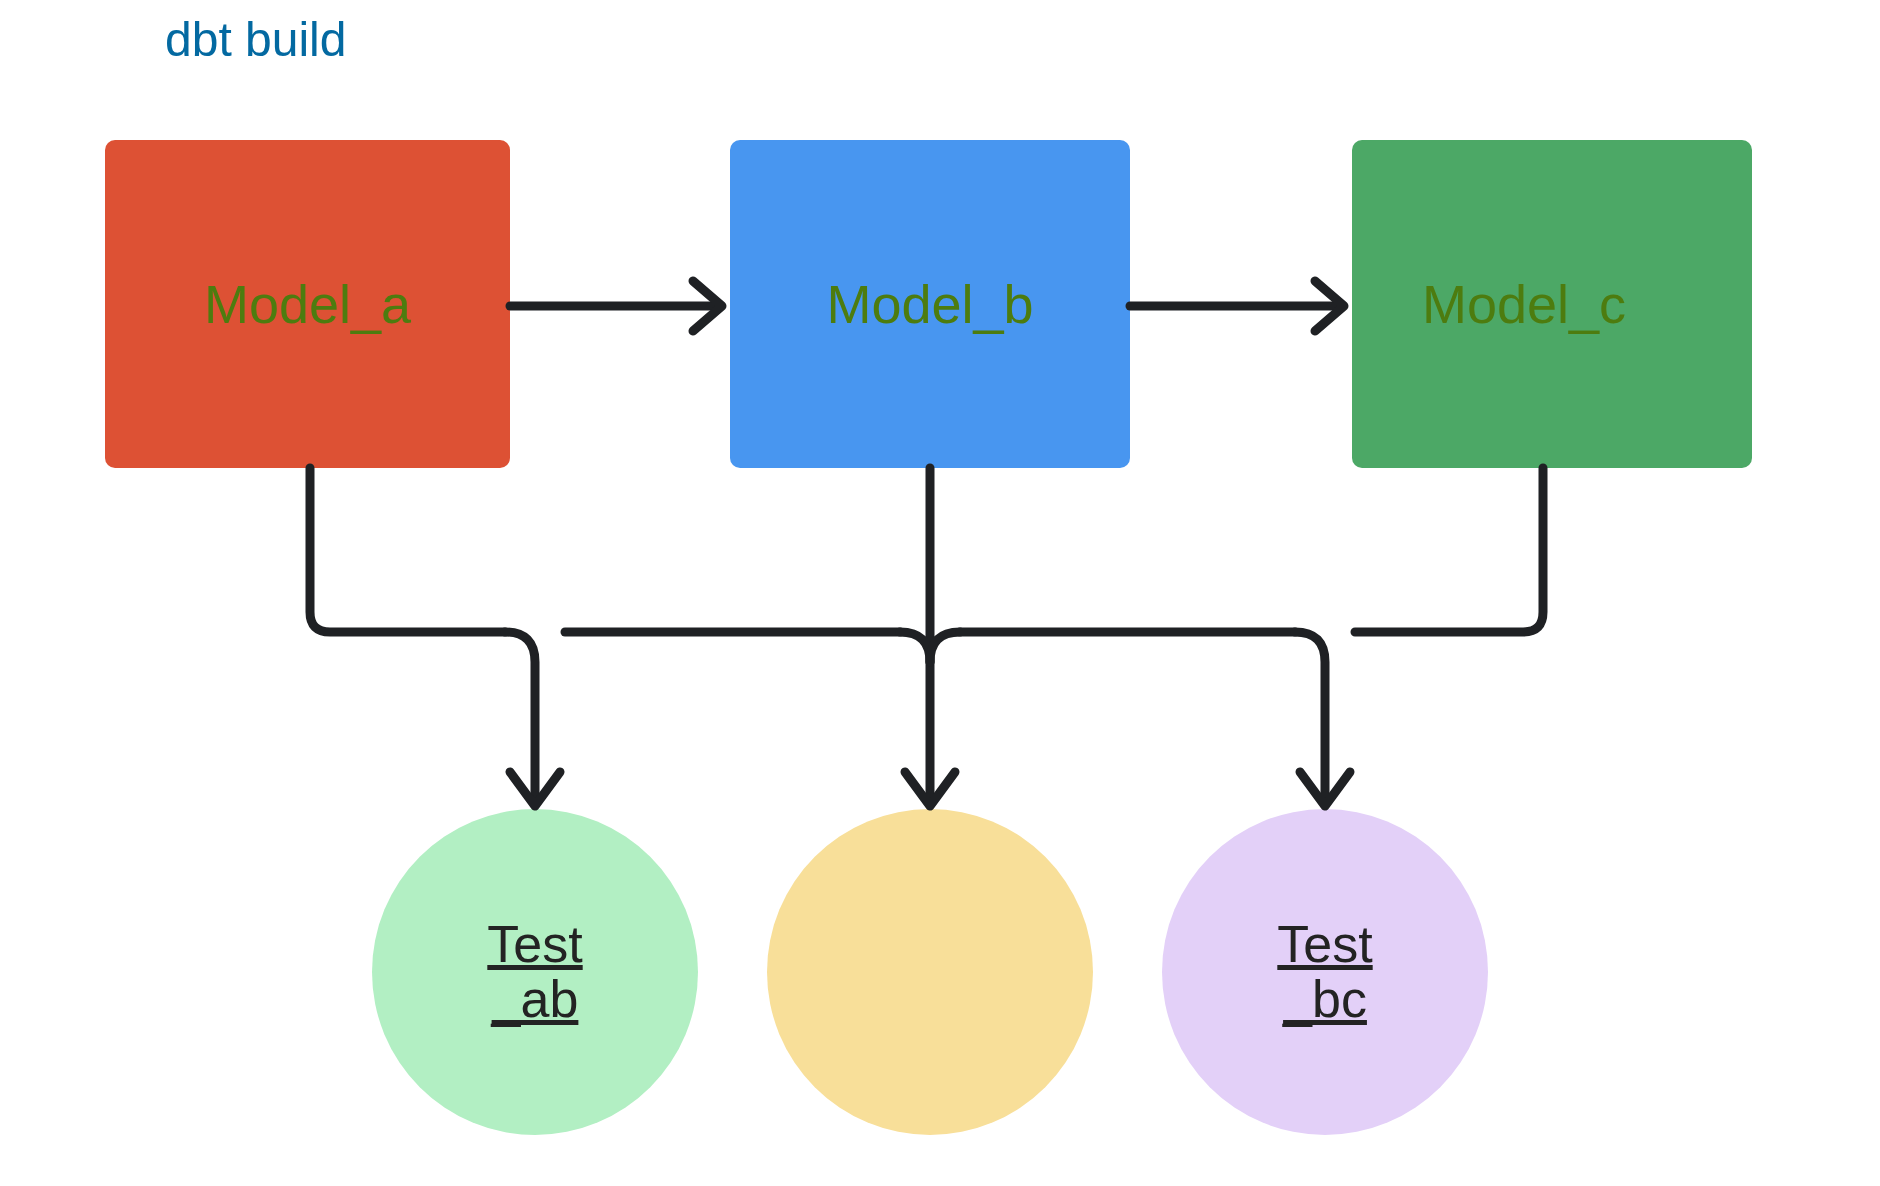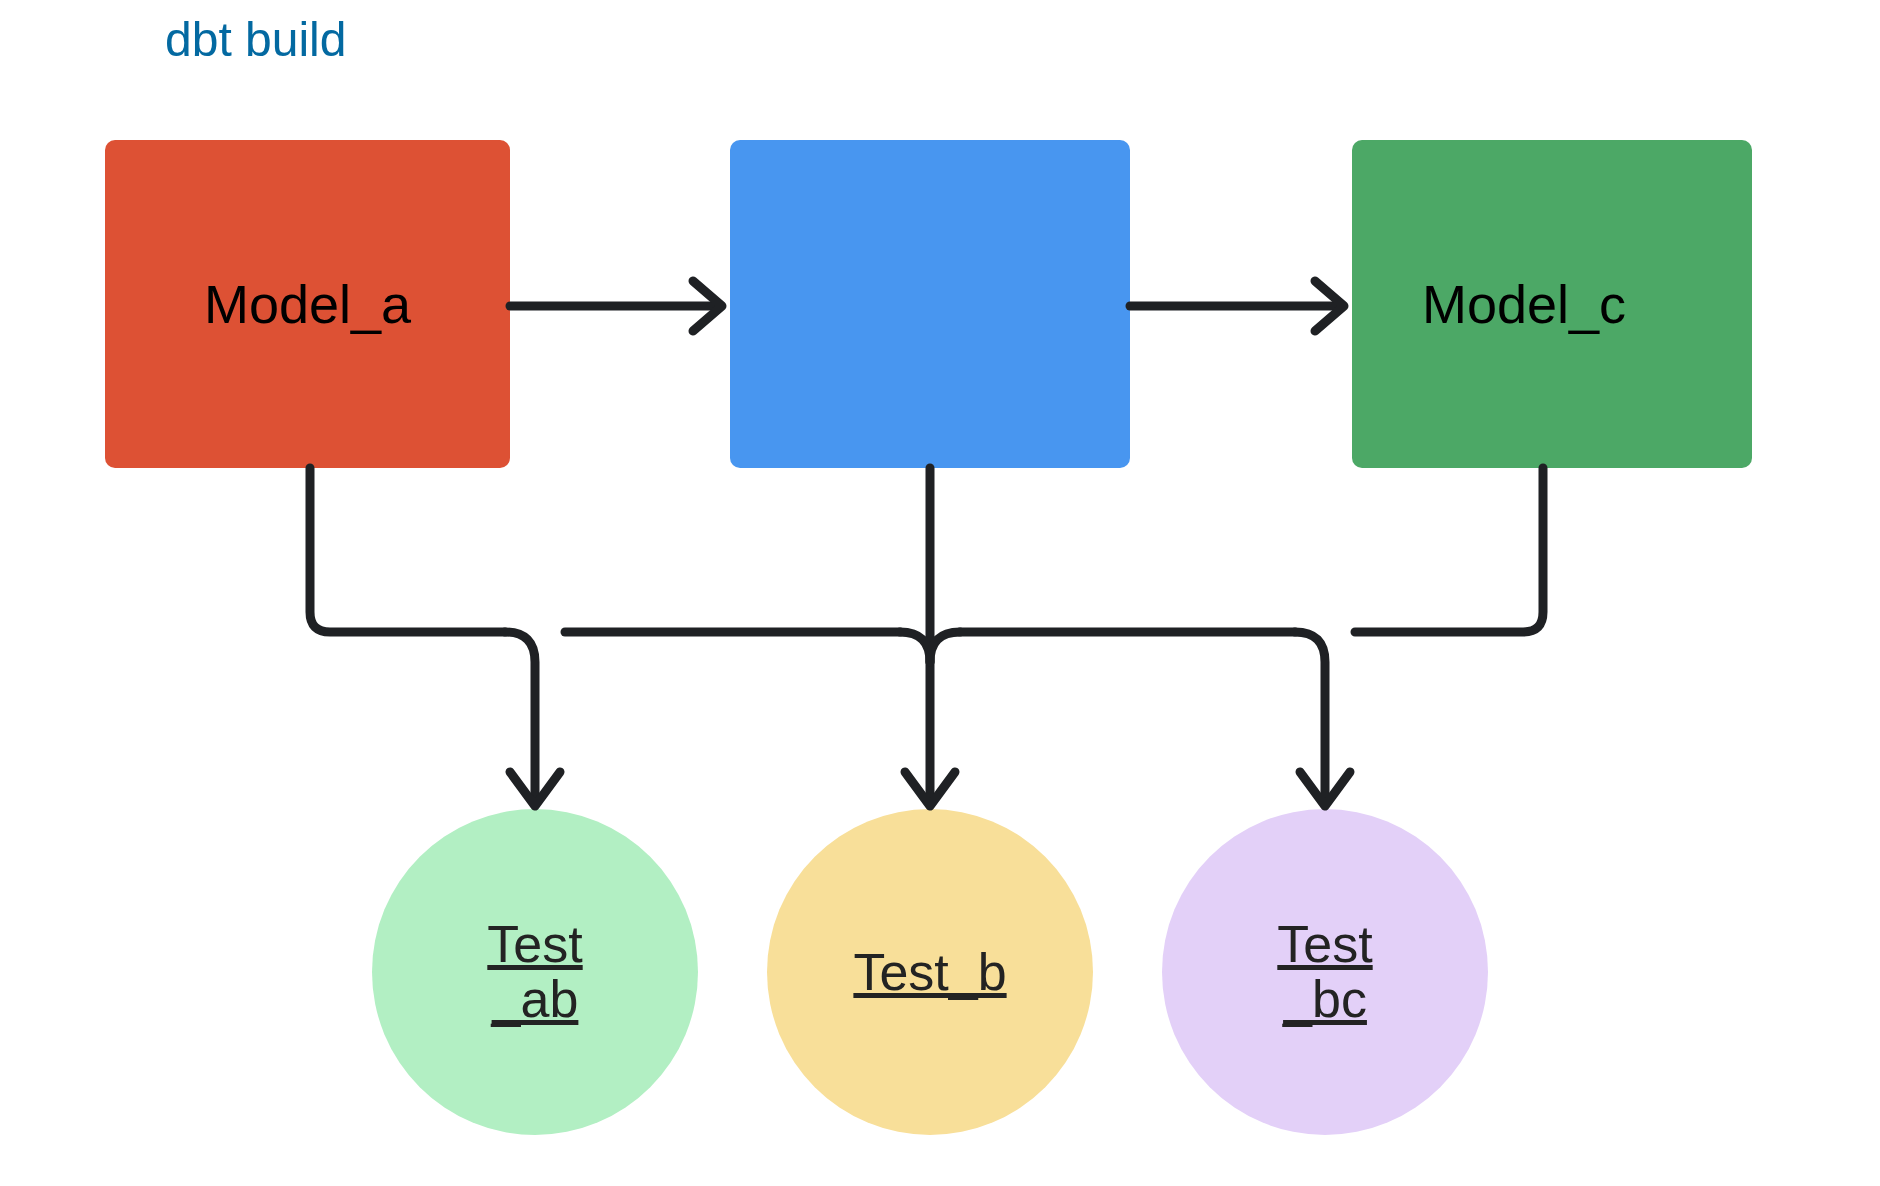--- a/index.html
+++ b/index.html
@@ -28,21 +28,21 @@
     position: absolute;
     display: flex;
     align-items: center;
     justify-content: center;
     text-align: center;
     pointer-events: none;
     white-space: pre-line;
   }
   .model-label {
     font-size: 54px;
-    color: #000000;
+    color: #4d7c0f;
     letter-spacing: 0px;
   }
   .test-label {
     font-size: 52px;
     color: #232323;
     line-height: 1.05;
     text-decoration: underline;
   }
   .title-text {
     position: absolute;
@@ -93,21 +93,21 @@
       <path d="M 1300 772 L 1325 806 L 1350 772"></path>
 
       <path d="M 1543 468 L 1543 612 Q 1543 632 1523 632 L 1355 632"></path>
 
     </g>
   </svg>
 
   <div class="title-text">dbt build</div>
 
   <div class="node-label model-label" style="left:105px; top:140px; width:405px; height:328px;">Model_a</div>
+  <div class="node-label model-label" style="left:730px; top:140px; width:400px; height:328px;">Model_b</div>
   <div class="node-label model-label" style="left:1352px; top:140px; width:344px; height:328px;">Model_c</div>
 
   <div class="node-label test-label" style="left:372px; top:809px; width:326px; height:326px;">Test
 _ab</div>
-  <div class="node-label test-label" style="left:767px; top:809px; width:326px; height:326px;">Test_b</div>
   <div class="node-label test-label" style="left:1162px; top:809px; width:326px; height:326px;">Test
 _bc</div>
 
 </div>
 
 </body></html>

